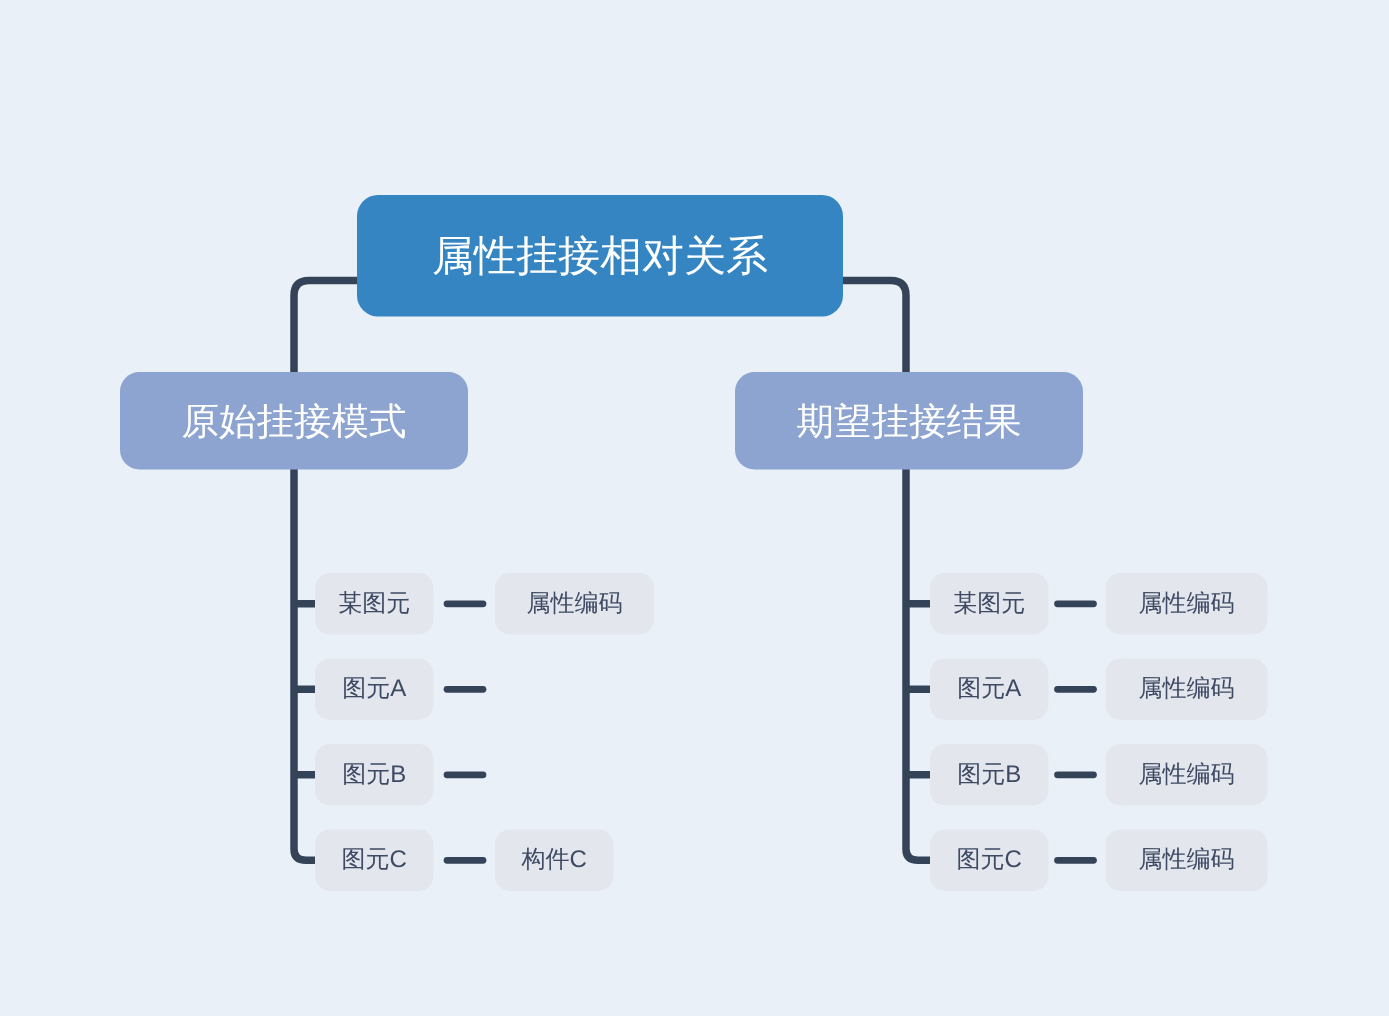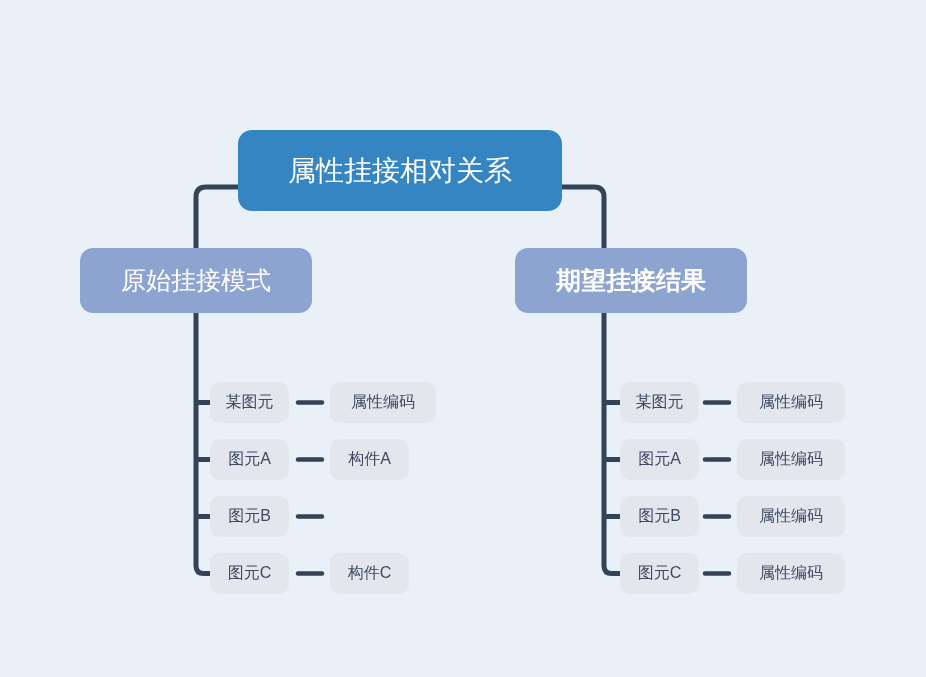--- a/index.html
+++ b/index.html
@@ -43,21 +43,21 @@
   }
   .branch{
     top:248px;width:232px;height:65px;
     background:var(--branch-bg,#8ca4cf);
     color:var(--node-text,#ffffff);
     font-size:25px;
     border-radius:13px;
     text-align:center;
   }
   .branch.left{left:80px;}
-  .branch.right{left:515px;font-weight:bold;}
+  .branch.right{left:490px;}
   .leaf{
     height:41px;
     background:var(--child-bg,#e3e6ec);
     color:var(--child-text,#3e4a63);
     font-size:16px;
     border-radius:10px;
   }
   .row1{top:382px}.row2{top:439px}.row3{top:496px}.row4{top:553px}
   .lc{left:210px;width:79px}
   .lg{left:330px;width:79px}
@@ -99,21 +99,20 @@
 
   <div class="node root">属性挂接相对关系</div>
 
   <div class="node branch left">原始挂接模式</div>
   <div class="node branch right">期望挂接结果</div>
 
   <div class="node leaf lc row1">某图元</div>
   <div class="node leaf lg wide row1">属性编码</div>
 
   <div class="node leaf lc row2">图元A</div>
-  <div class="node leaf lg row2">构件A</div>
 
   <div class="node leaf lc row3">图元B</div>
 
   <div class="node leaf lc row4">图元C</div>
   <div class="node leaf lg row4">构件C</div>
 
   <div class="node leaf rc row1">某图元</div>
   <div class="node leaf rg row1">属性编码</div>
 
   <div class="node leaf rc row2">图元A</div>

